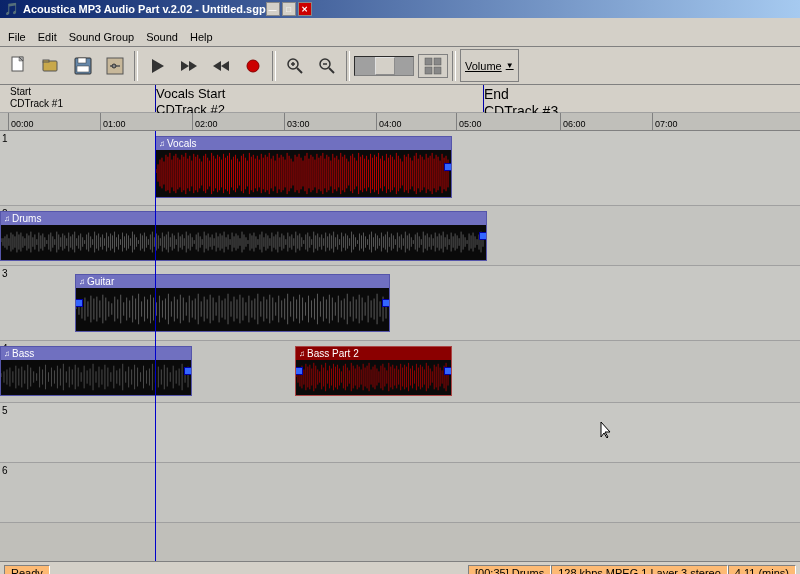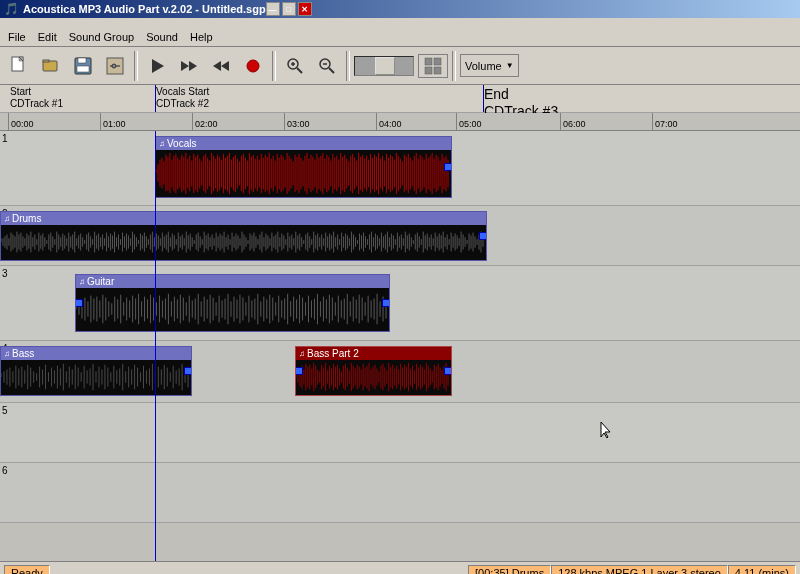--- a/index.html
+++ b/index.html
@@ -59,23 +59,24 @@
       border: 1px solid #d4d0c8;
       display: flex; align-items: center; justify-content: center;
       cursor: pointer;
       font-size: 14px;
     }
 
     .volume-select {
       display: flex; align-items: center;
       background: #d4d0c8;
       border: 1px solid #808080;
-      height: 23px;
+      height: 33px;
       padding: 0 4px;
       font-size: 11px;
+      text-decoration: underline;
     }
 
     
     #timeline-container {
       display: flex;
       flex-direction: column;
       height: calc(574px - 18px - 20px - 38px - 22px);
       background: #d4d0c8;
     }
 
@@ -301,21 +302,21 @@
 <div id="timeline-container">
 
   <div id="markers-row" style="position:relative; height:28px; background:#d4d0c8; border-bottom:1px solid #a0a0a0;">
 
     <div class="marker" style="left:10px; top:1px; font-size:10px; line-height:1.2;">
       <span>Start</span><br>
       <span>CDTrack #1</span>
     </div>
     <div class="marker-line" style="left:155px;"></div>
 
-    <div class="marker" style="left:156px; top:1px; font-size:10px; line-height:1.2;">
+    <div class="marker" style="left:156px; top:1px; font-size:13px; line-height:1.2;">
       <span>Vocals Start</span><br>
       <span>CDTrack #2</span>
     </div>
 
     <div class="marker" style="left:484px; top:1px; font-size:14px; line-height:1.2;">
       <span>End</span><br>
       <span>CDTrack #3</span>
     </div>
     <div class="marker-line" style="left:483px;"></div>
   </div>

